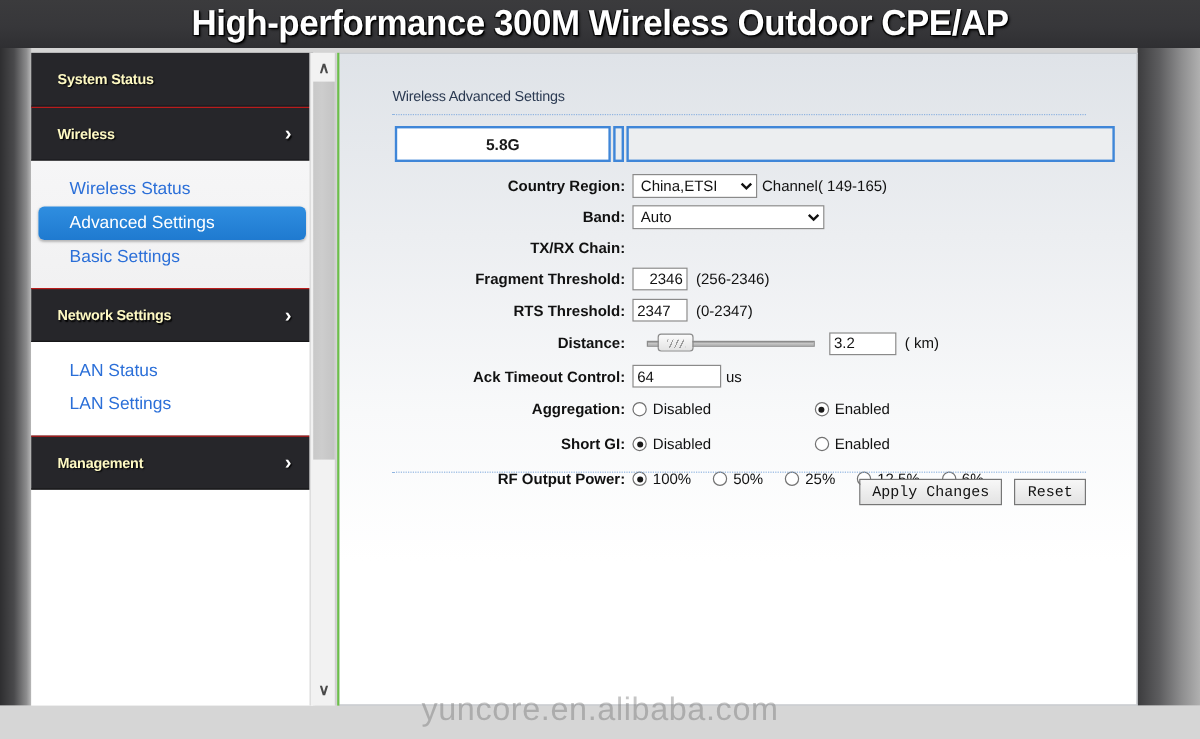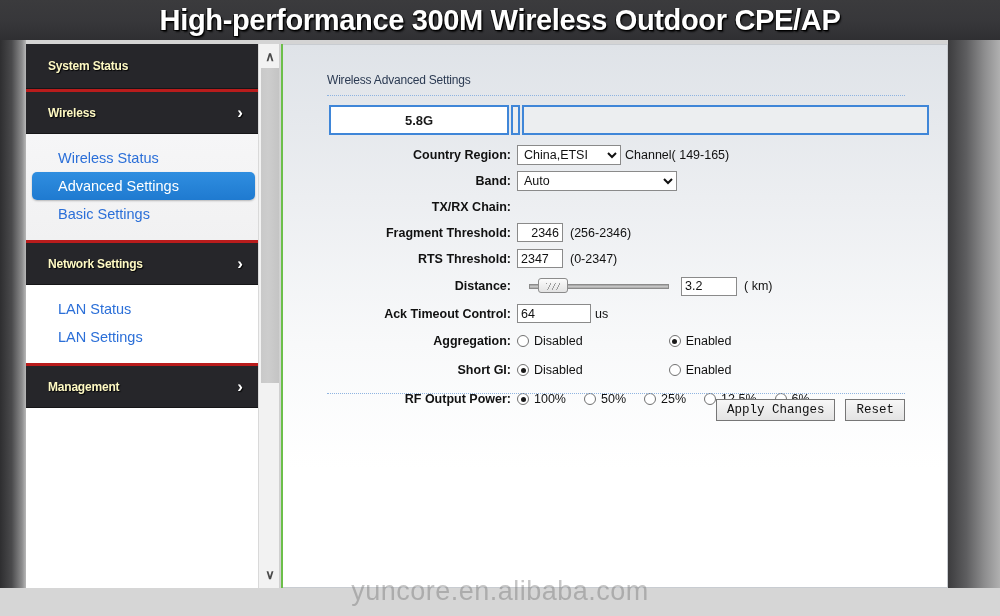--- a/index.html
+++ b/index.html
@@ -51,21 +51,21 @@
 
   
   #sidebar {
     position: absolute; left: 26px; top: 44px; width: 236px; height: 544px;
     background: #ffffff;
     border-right: 1px solid #cfcfcf;
   }
   .nav-group {
     background: #26262a;
     height: 45px;
-    border-top: 3px solid #b91c1c;
+    border-top: 1px solid #b91c1c;
     border-bottom: 1px solid #161618;
     display: flex; align-items: center;
     padding: 0 18px 0 22px;
     cursor: pointer;
   }
   .nav-group:first-child { border-top: none; }
   .nav-group-label {
     flex: 1;
     color: #fef9c3;
     font-size: 12px;
@@ -143,21 +143,21 @@
     border: 2px solid #3f86d8;
     display: flex; align-items: center; justify-content: center;
     font-size: 13px; font-weight: bold; color: #1a1a1a;
     cursor: pointer;
   }
   #tab-58g { left: 0; width: 180px; background: #ffffff; }
   #tab-sep { left: 182px; width: 9px; background: #eceef0; }
   #tab-empty { left: 193px; width: 407px; background: #eceef0; }
 
   
-  #form { position: absolute; left: 4px; top: 98px; width: 565px; }
+  #form { position: absolute; left: 14px; top: 98px; width: 565px; }
   .row {
     display: flex; align-items: center;
     min-height: 23px;
     margin-bottom: 3px;
   }
   .lbl {
     width: 230px; text-align: right; padding-right: 6px;
     font-size: 12.5px; font-weight: bold; color: #111; white-space: nowrap;
   }
   .ctl { display: flex; align-items: center; }

